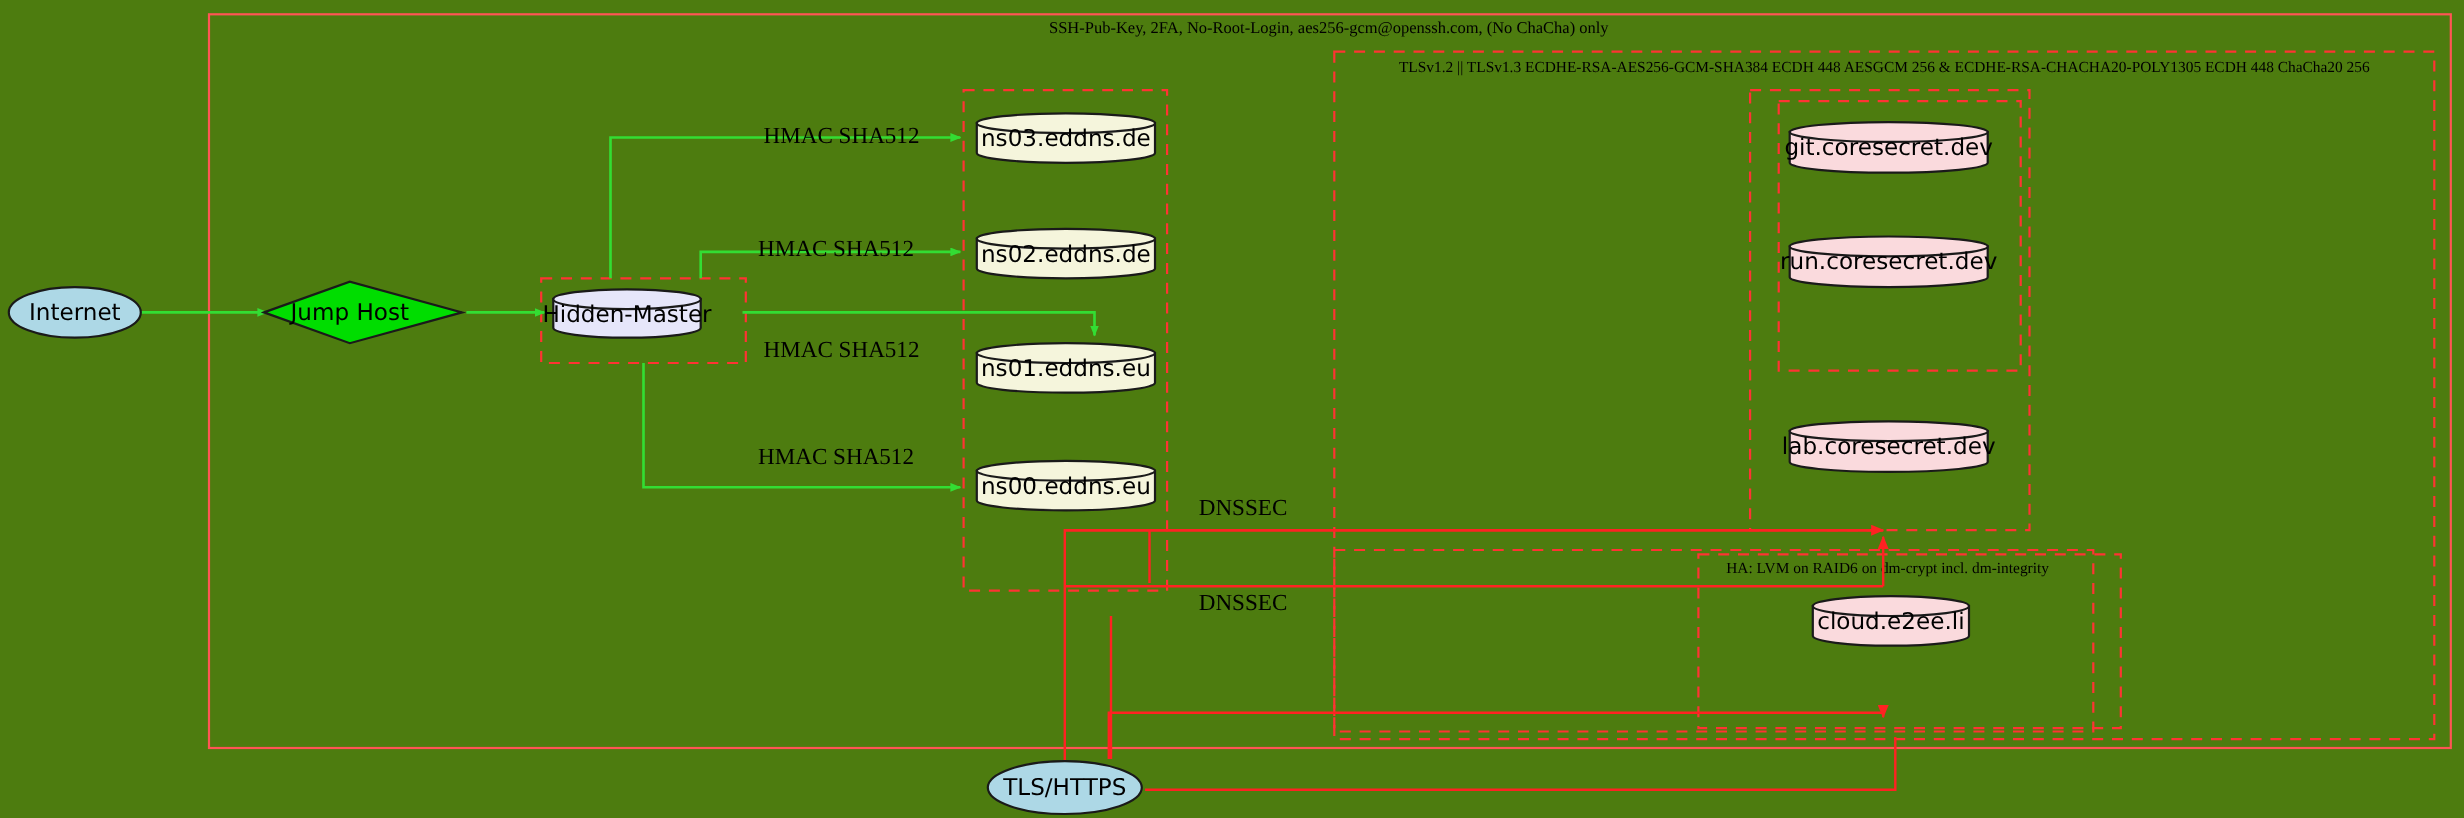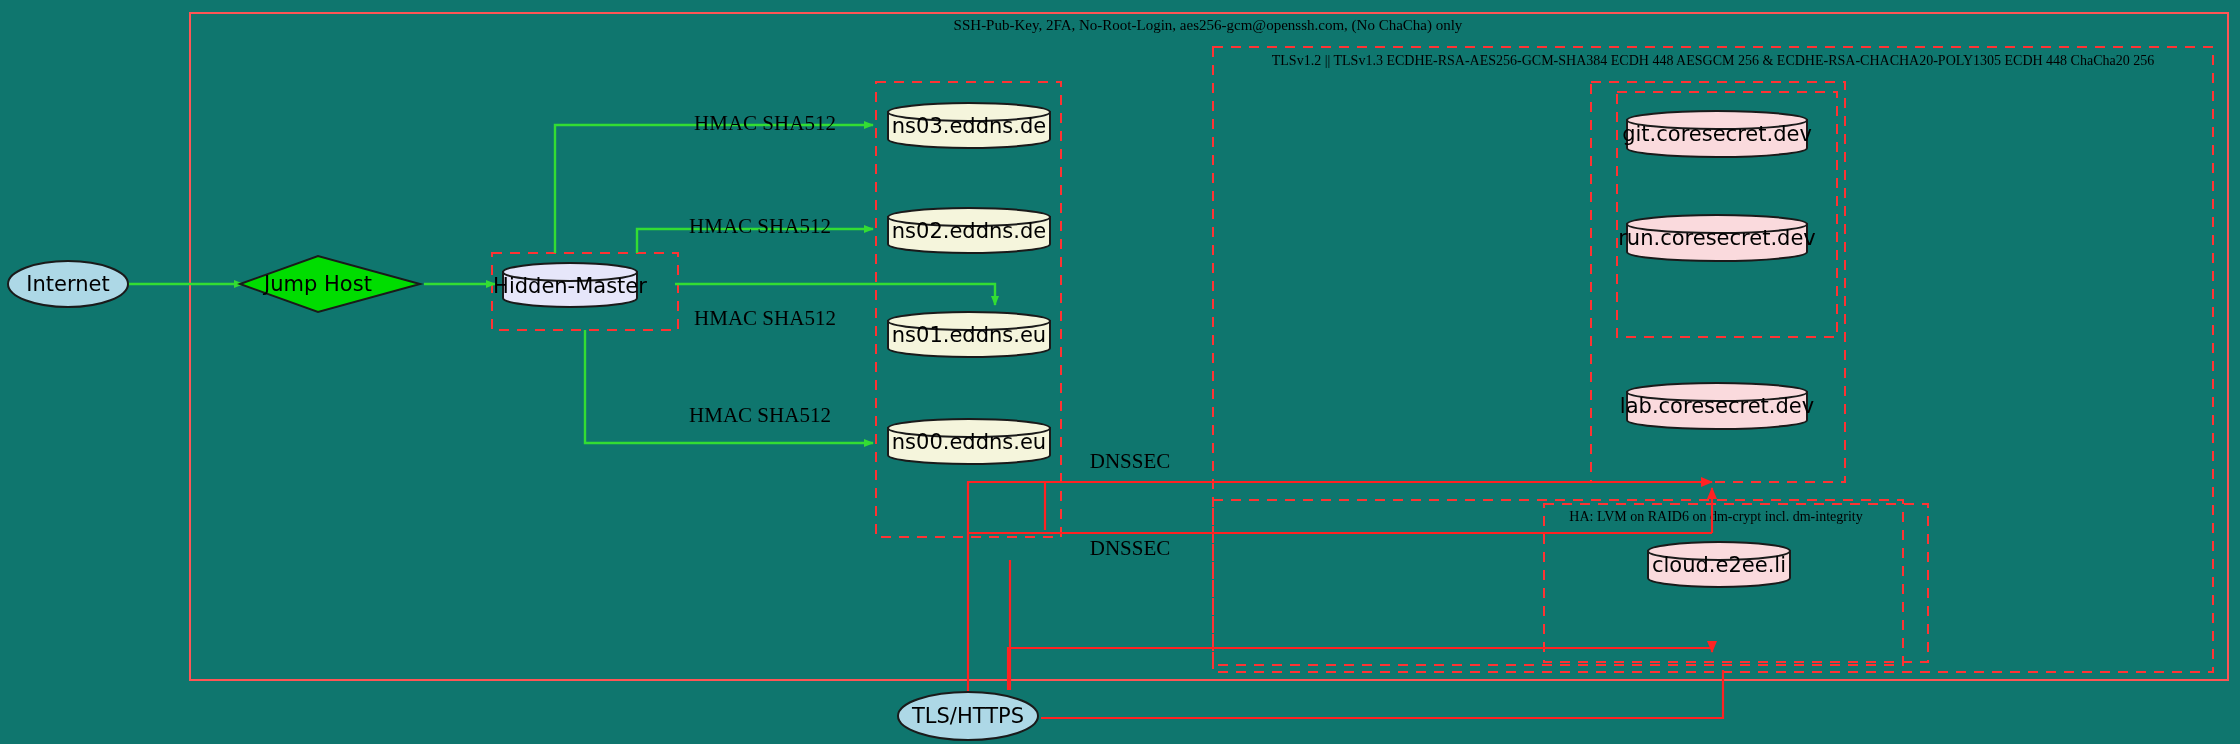--- a/index.html
+++ b/index.html
@@ -4,21 +4,21 @@
 <style>
   html, body {
     margin: 0;
     padding: 0;
     background: #ffffff;
   }
   #canvas {
     position: relative;
     width: 2240px;
     height: 744px;
-    background: #0f766e;
+    background: #4d7c0f;
     font-family: "Liberation Serif", serif;
     overflow: hidden;
   }
   svg#diagram {
     position: absolute;
     left: 0;
     top: 0;
     width: 2240px;
     height: 744px;
   }

